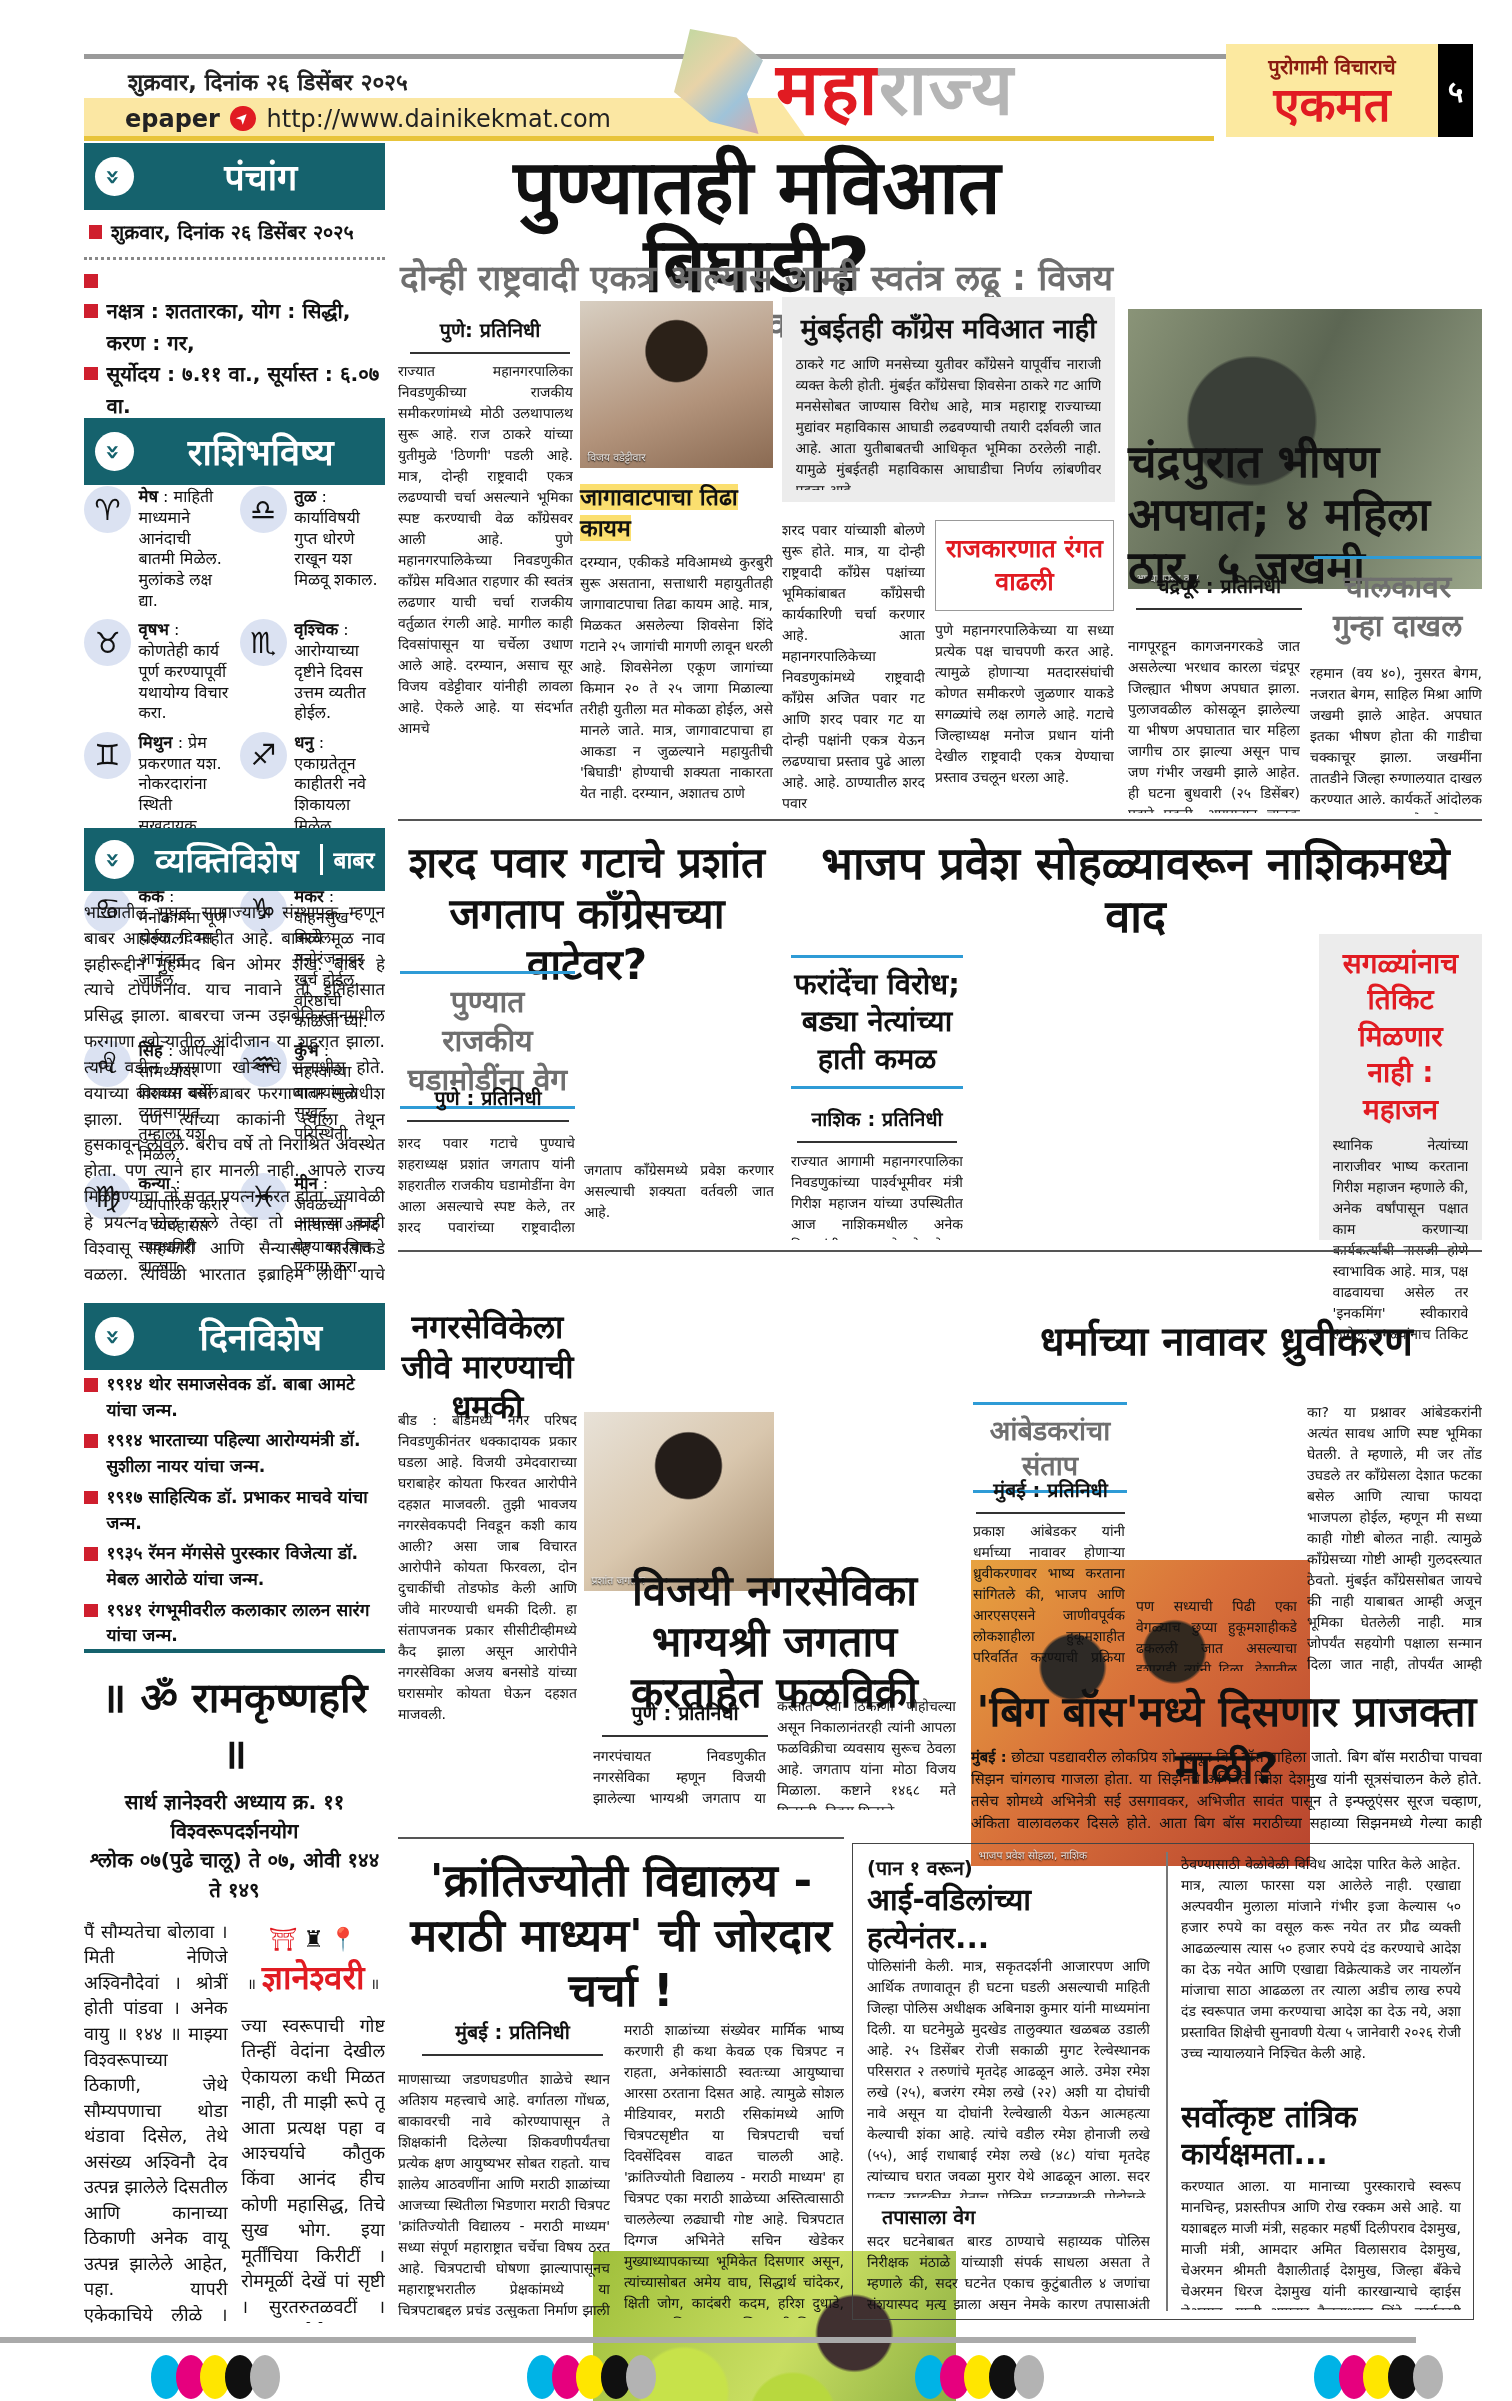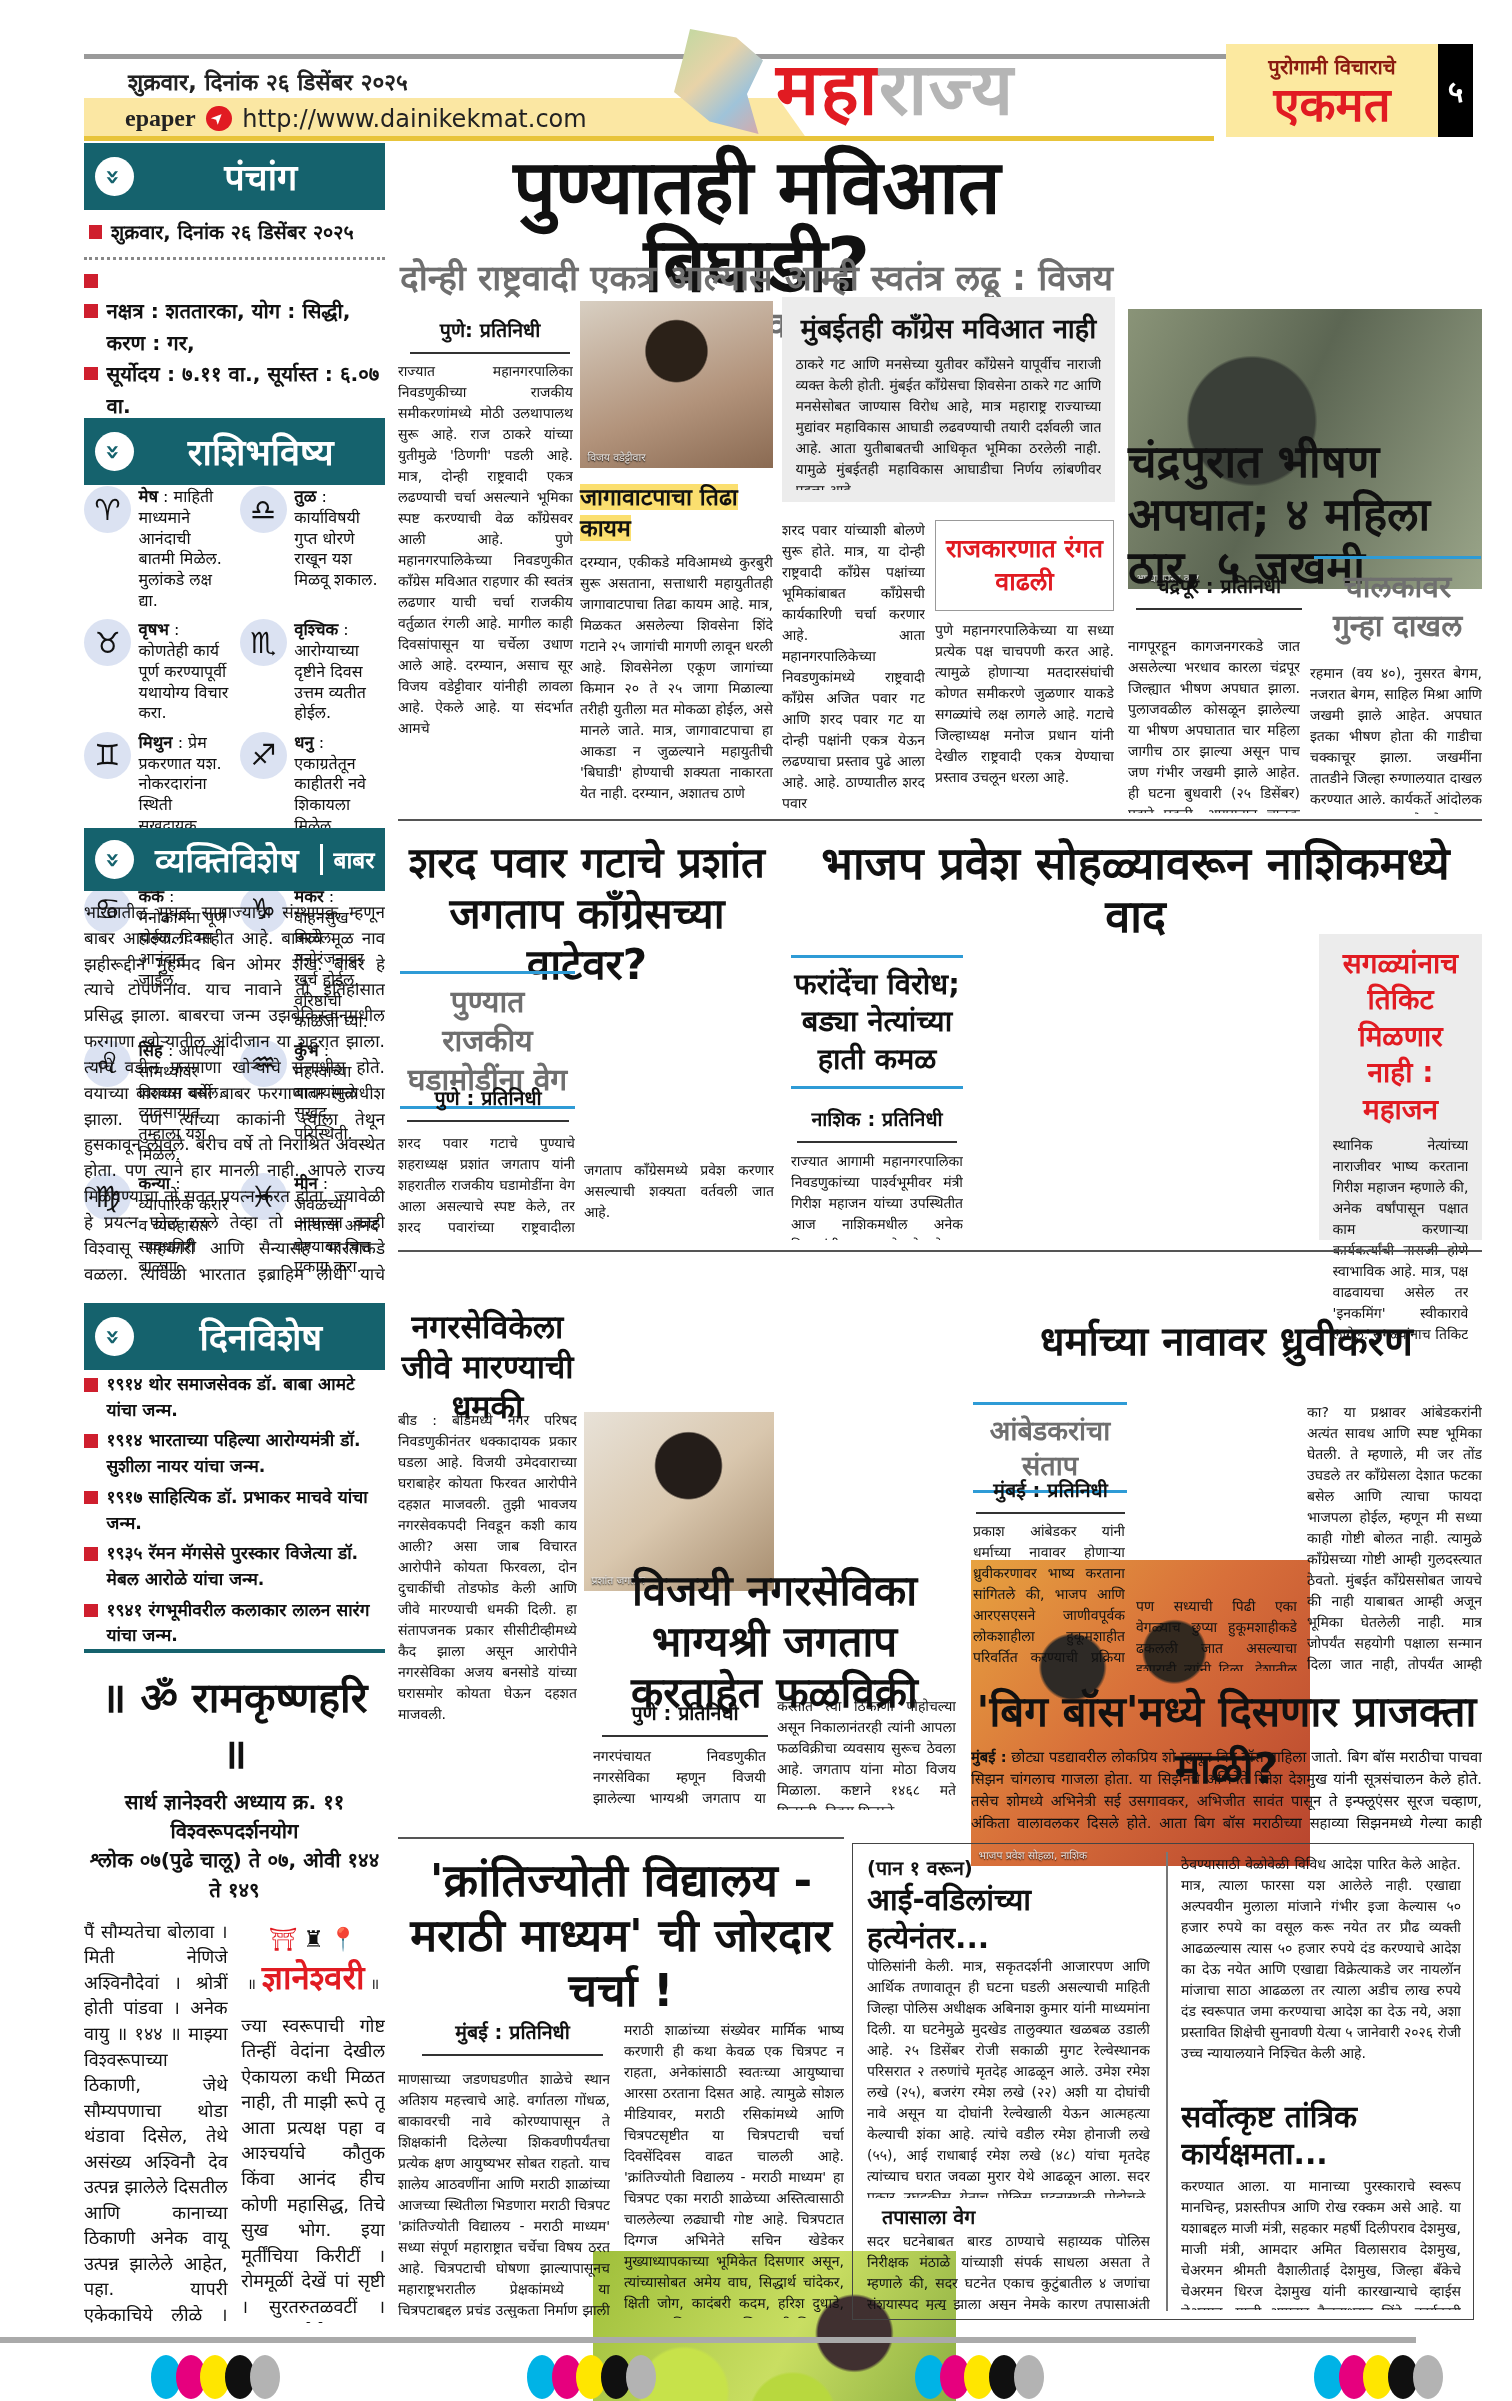--- a/index.html
+++ b/index.html
@@ -8,21 +8,21 @@
     position:relative; width:1512px; height:2401px; margin:0 auto;
     background:#ffffff; overflow:hidden;
     font-family:"DejaVu Sans","Liberation Sans",sans-serif; color:#111;
   }
   .abs { position:absolute; }
 
   
   .top-rule { background:#9a9a9a; height:5.3px; }
   .date-line { font-size:22.6px; font-weight:bold; color:#222; }
   .epaper-band { background:#fbe7a3; clip-path:polygon(0 0,96% 0,100% 100%,0 100%); display:flex; align-items:center; gap:10.5px; padding-left:41px; }
-  .epaper-band .lbl { font-size:24px; font-weight:bold; color:#222;font-family:Liberation Serif, serif; }
+  .epaper-band .lbl { font-size:24px; font-weight:bold; color:#222; }
   .epaper-band .url { font-size:24px; color:#222; }
   .ep-ico { width:25.6px; height:25.6px; border-radius:50%; background:#e11b22; position:relative; display:inline-block; }
   .ep-ico:after { content:"➤"; color:#fff; font-size:15px; position:absolute; left:5.3px; top:3px; transform:rotate(-45deg); }
   .yellow-rule { background:#e8c43a; height:4.5px; }
   .masthead { font-weight:bold; font-size:72px; line-height:1; letter-spacing:1.5px; }
   .masthead .red { color:#e11b22; }
   .masthead .gray { color:#b5b5b5; }
   .map-art { background:linear-gradient(135deg,#bcd9a0 0%,#e8d3a8 40%,#9fc3d9 70%,#d9a8a8 100%); clip-path:polygon(18% 0,70% 8%,100% 30%,82% 62%,95% 100%,40% 88%,0 60%,10% 28%); }
   .tag-box { background:#fce9a0; text-align:center; padding-top:7.5px; }
   .tag-box .t1 { font-size:20.3px; font-weight:bold; color:#8b1a10; }

